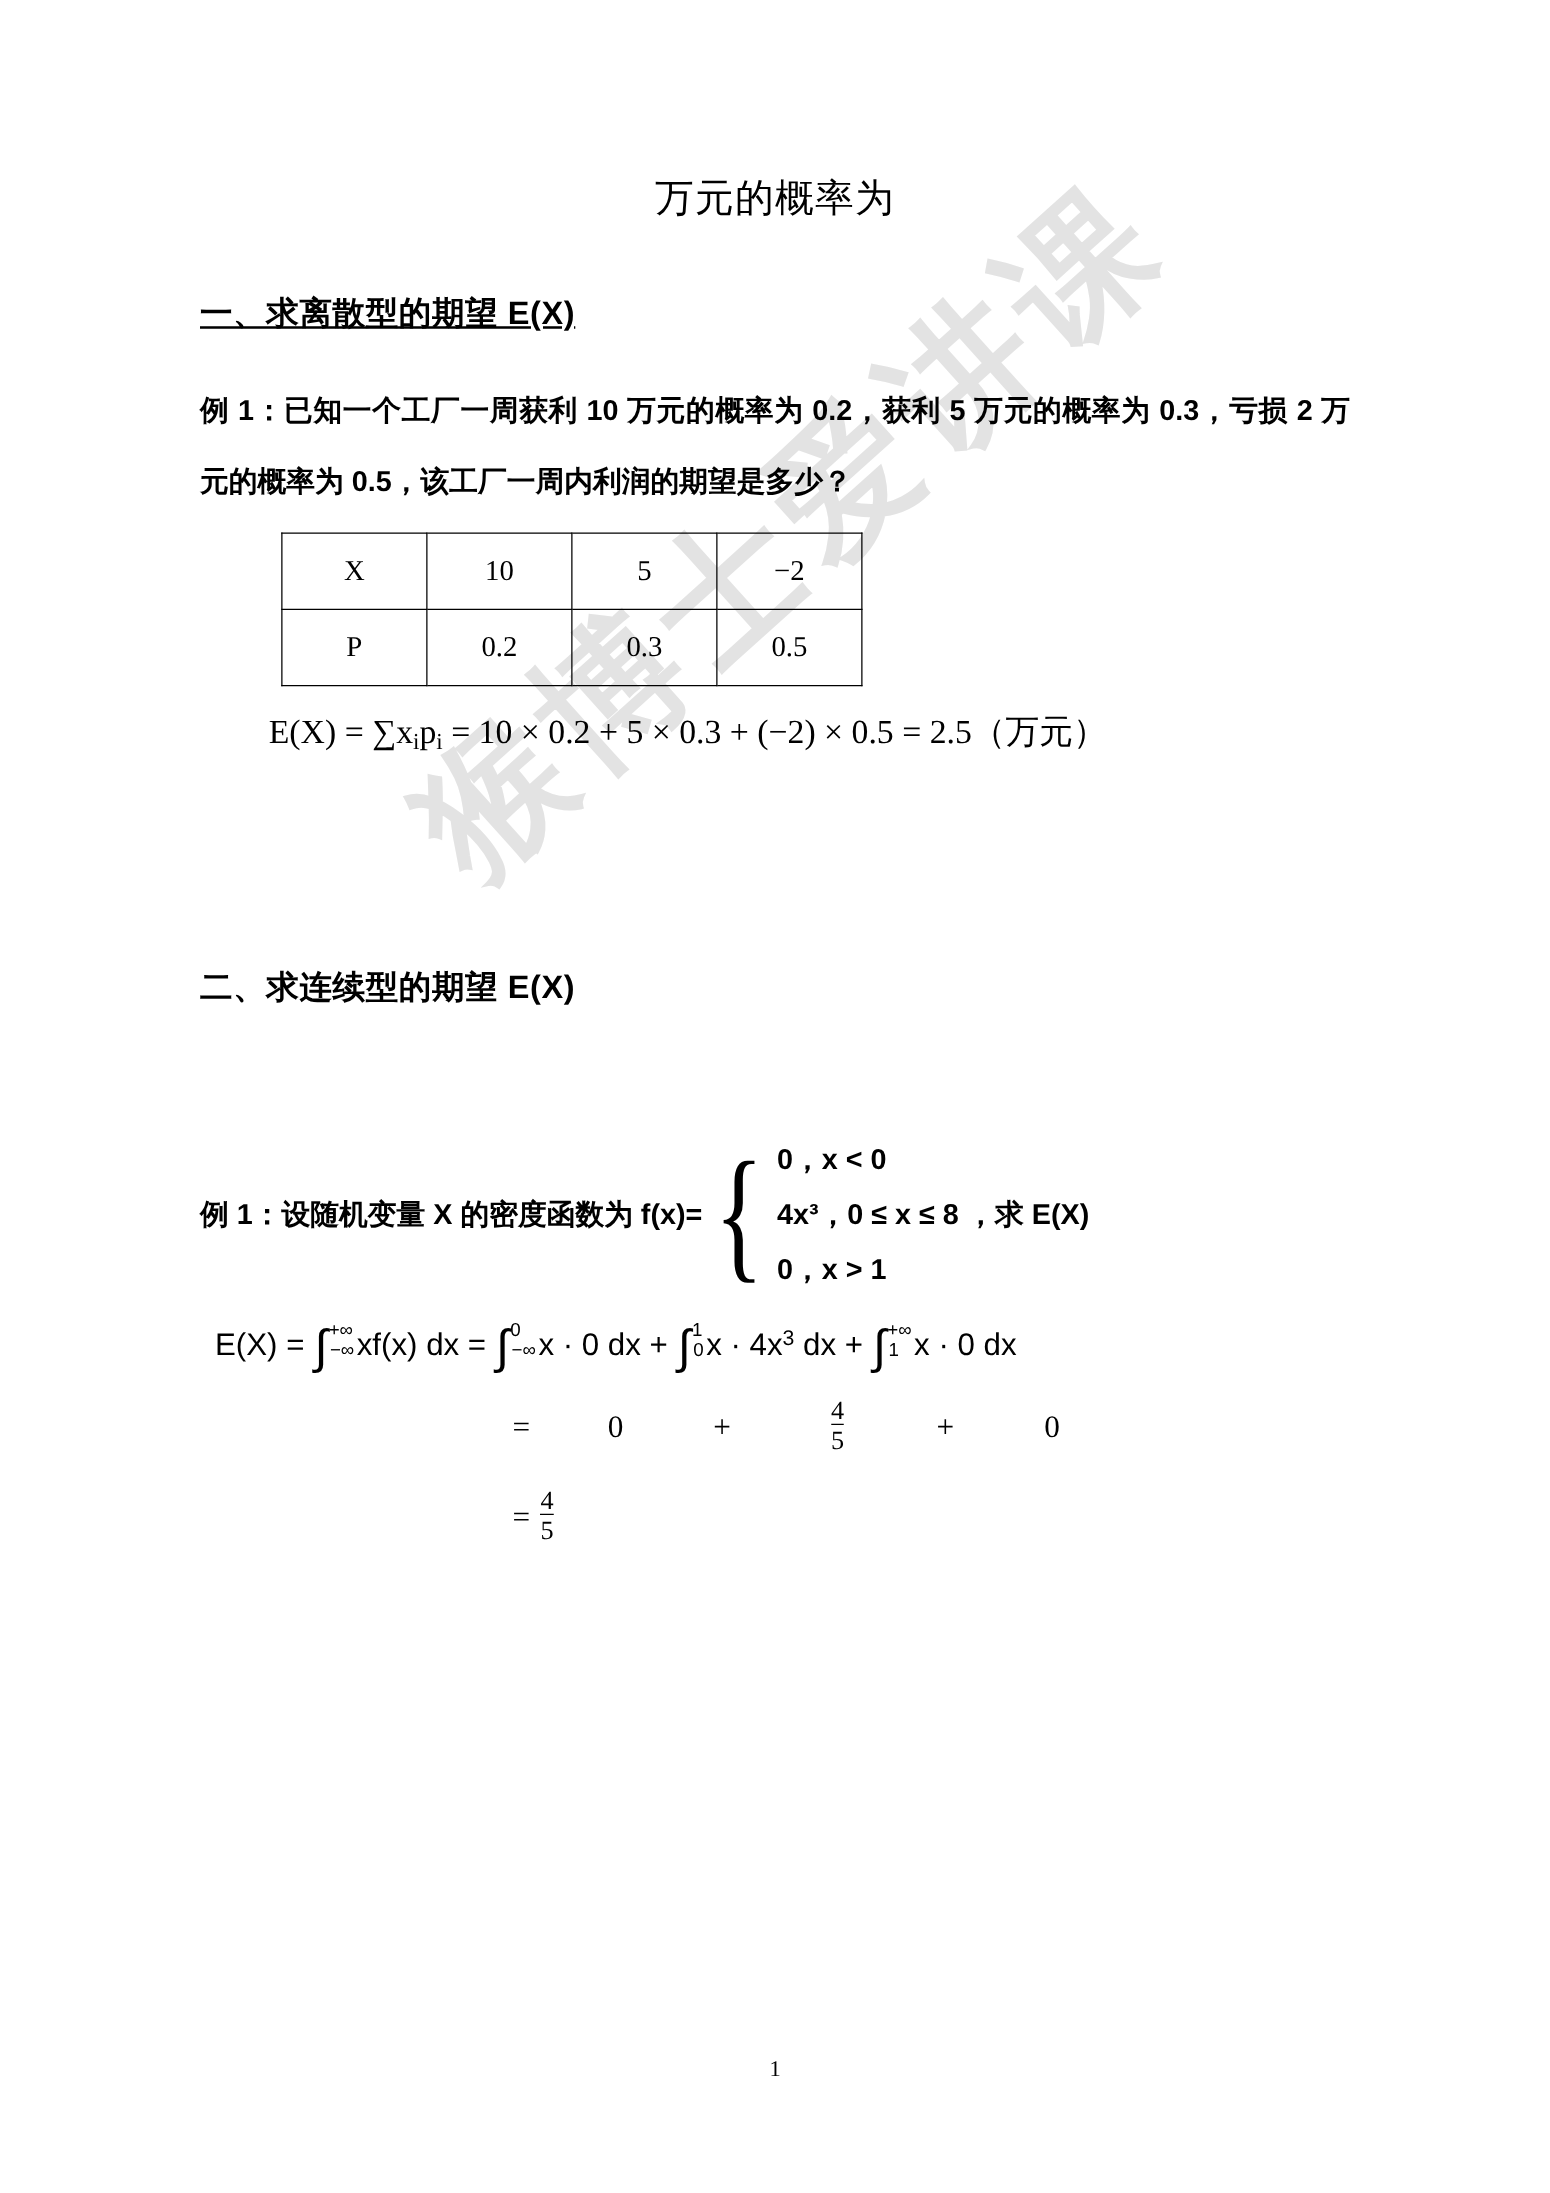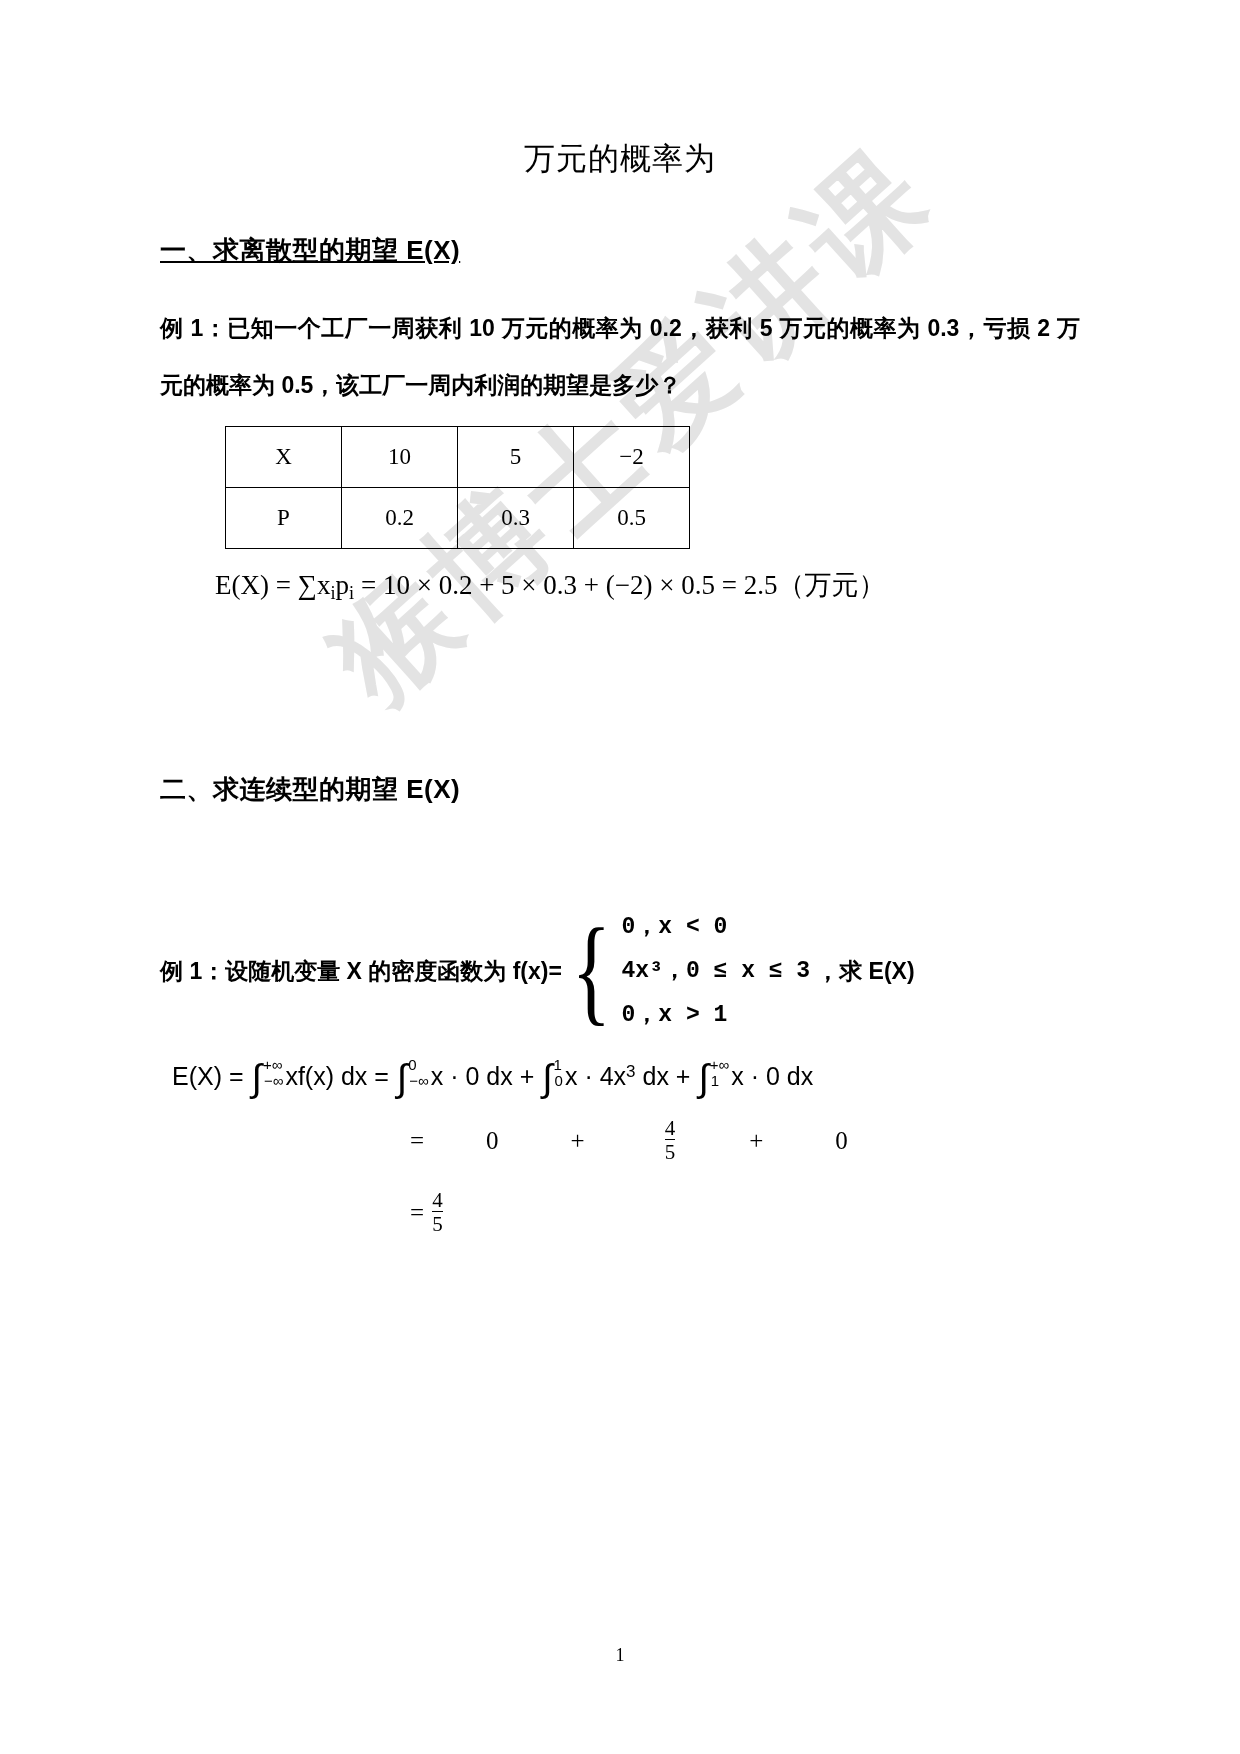--- a/index.html
+++ b/index.html
@@ -137,21 +137,20 @@
     line-height: 0.78;
     margin: 0 2px 0 1px;
     transform: scaleX(0.7);
     display: inline-block;
   }
   .pw-cases {
     display: flex;
     flex-direction: column;
     line-height: 44px;
     white-space: nowrap;
-    font-family: Liberation Mono, monospace;
   }
   .pw-tail { white-space: nowrap; padding-left: 6px; }
 
   
   .int-line {
     font-family: Liberation Sans, sans-serif;
     font-size: 25px;
     white-space: nowrap;
     padding-top: 20px;
     padding-left: 12px;
@@ -262,21 +261,21 @@
 
     <h2 class="section-heading sec2">二、求连续型的期望 E(X)</h2>
 
     <div class="gap-md"></div>
 
     <div class="pw-row">
       <span class="pw-lead"><span>例 1：</span><span>设随机变量 X 的密度函数为 f(x)=</span></span>
       <span class="brace">{</span>
       <span class="pw-cases">
         <span>0，x &lt; 0</span>
-        <span>4x³，0 ≤ x ≤ 3</span>
+        <span>4x³，0 ≤ x ≤ 8</span>
         <span>0，x &gt; 1</span>
       </span>
       <span class="pw-tail">，求 E(X)</span>
     </div>
 
     <div class="int-line"><span>E(X) = </span><span class="intg">∫</span><span class="lim"><span class="up">+∞</span><span class="dn">−∞</span></span><span>xf(x) dx</span><span> = </span><span class="intg">∫</span><span class="lim"><span class="up">0</span><span class="dn">−∞</span></span><span>x · 0 dx</span><span> + </span><span class="intg">∫</span><span class="lim"><span class="up">1</span><span class="dn">0</span></span><span>x · 4x</span><sup class="pw">3</sup><span> dx</span><span> + </span><span class="intg">∫</span><span class="lim"><span class="up">+∞</span><span class="dn">1</span></span><span>x · 0 dx</span></div>
 
     <div class="result-row"><span>=</span><span class="sp1"></span><span>0</span><span class="sp2"></span><span>+</span><span class="sp3"></span><span class="frac"><span class="num">4</span><span class="den">5</span></span><span class="sp4"></span><span>+</span><span class="sp2"></span><span>0</span></div>
 
     <div class="final-row"><span>=</span>&nbsp;<span class="frac"><span class="num">4</span><span class="den">5</span></span></div>

